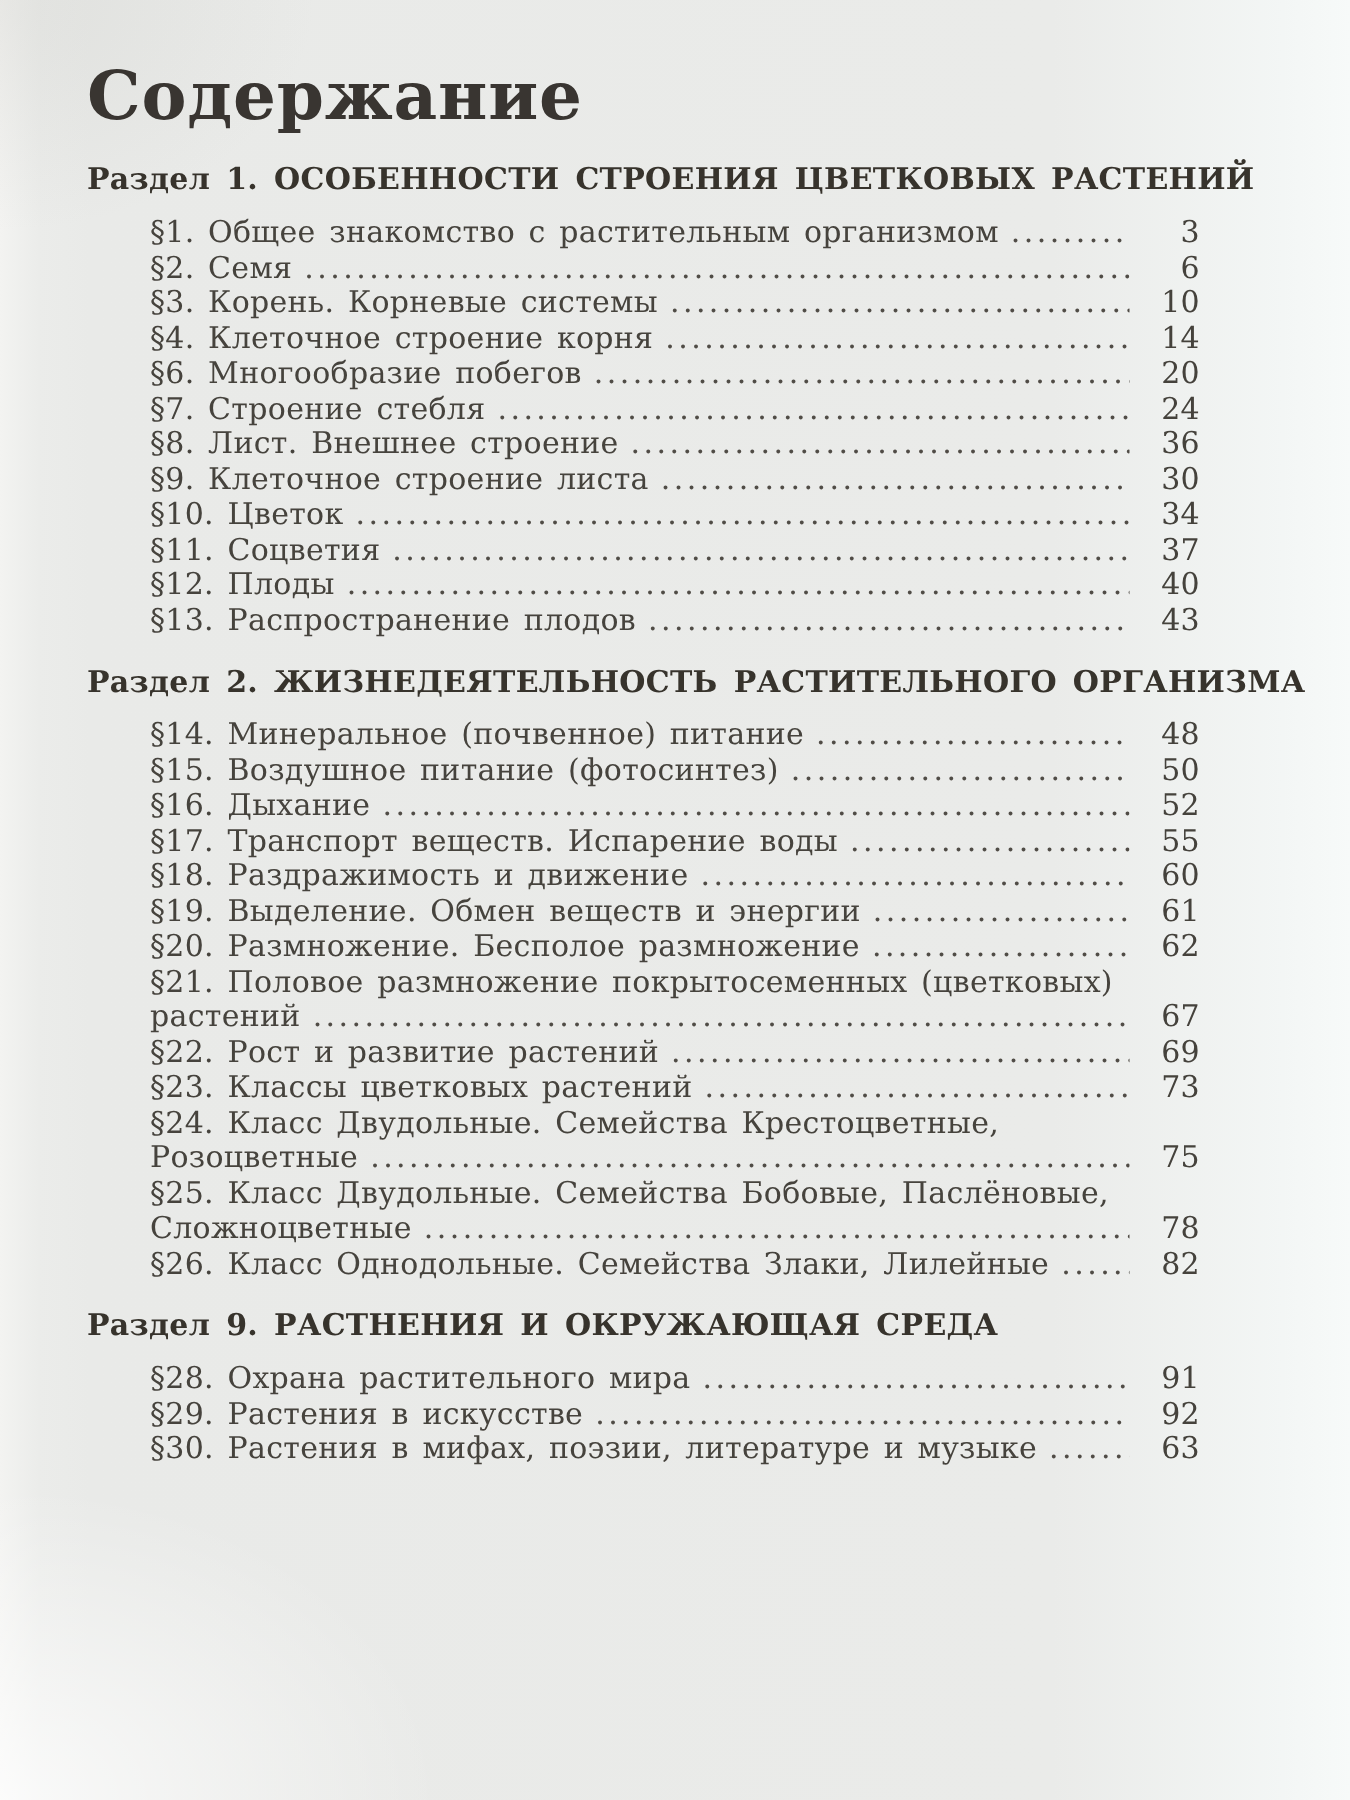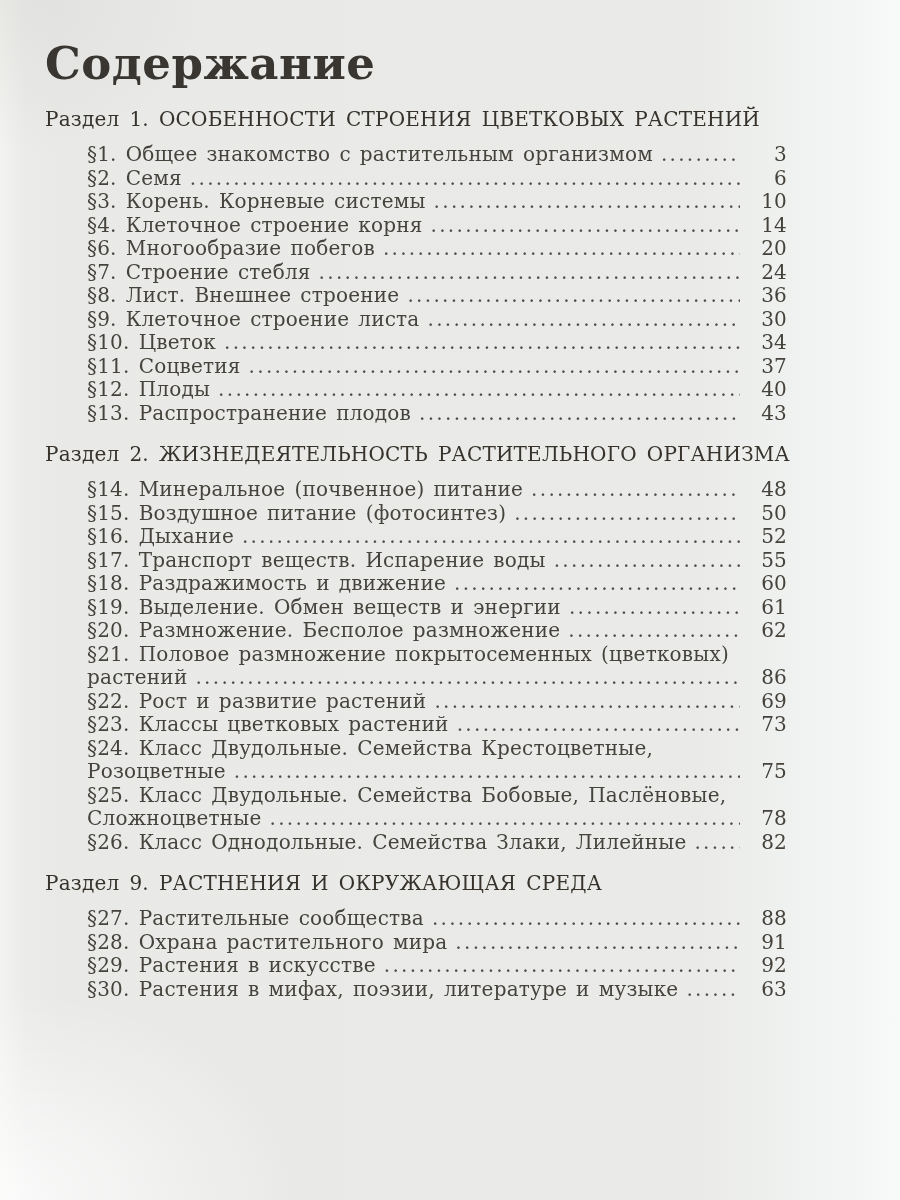--- a/index.html
+++ b/index.html
@@ -18,36 +18,36 @@
     height: 1200px;
     background:
       radial-gradient(ellipse 420px 300px at 0% 100%, rgba(255,255,255,0.75), rgba(255,255,255,0) 70%),
       radial-gradient(ellipse 300px 220px at 0% 0%, rgba(190,190,184,0.22), rgba(190,190,184,0) 70%),
       linear-gradient(to right, #f3f3f1 0px, #ebecea 26px, #e9eae8 60px, #eaebe9 78%, #f3f6f5 95%, #f7faf9 100%),
       #eaebe9;
   }
   .content {
     position: absolute;
     top: 40px;
-    left: 45px;
+    left: 58px;
     width: 742px;
   }
   .doc-title {
     margin: 0 0 18px 0;
     font-size: 45px;
     line-height: 48px;
     font-weight: bold;
     color: #393531;
     letter-spacing: 0.5px;
   }
   .section-heading {
     margin: 16px 0 11px 0;
     font-size: 20px;
     line-height: 26px;
-    font-weight: normal;
+    font-weight: bold;
     color: #37332c;
     letter-spacing: 0.2px;
     word-spacing: 3.5px;
     white-space: nowrap;
   }
   .entries {
     margin-left: 42px;
   }
   .entry-line {
     display: flex;
@@ -191,21 +191,21 @@
     <span class="entry-text">§20. Размножение. Бесполое размножение</span>
   <span class="dots"></span>
               <span class="page-num">62</span>
             </div>
             <div class="entry-line">
     <span class="entry-text">§21. Половое размножение покрытосеменных (цветковых)</span>
   </div>
             <div class="entry-line">
     <span class="entry-text">растений</span>
   <span class="dots"></span>
-              <span class="page-num">86</span>
+              <span class="page-num">67</span>
             </div>
             <div class="entry-line">
     <span class="entry-text">§22. Рост и развитие растений</span>
   <span class="dots"></span>
               <span class="page-num">69</span>
             </div>
           </div>
   </section>
         <section class="section">
     <div class="entries">
@@ -233,25 +233,20 @@
             <div class="entry-line">
     <span class="entry-text">§26. Класс Однодольные. Семейства Злаки, Лилейные</span>
   <span class="dots"></span>
               <span class="page-num">82</span>
             </div>
           </div>
   </section>
         <section class="section">
     <h2 class="section-heading">Раздел 9. РАСТНЕНИЯ И ОКРУЖАЮЩАЯ СРЕДА</h2>
     <div class="entries">
-            <div class="entry-line">
-    <span class="entry-text">§27. Растительные сообщества</span>
-  <span class="dots"></span>
-              <span class="page-num">88</span>
-            </div>
             <div class="entry-line">
     <span class="entry-text">§28. Охрана растительного мира</span>
   <span class="dots"></span>
               <span class="page-num">91</span>
             </div>
             <div class="entry-line">
     <span class="entry-text">§29. Растения в искусстве</span>
   <span class="dots"></span>
               <span class="page-num">92</span>
             </div>

